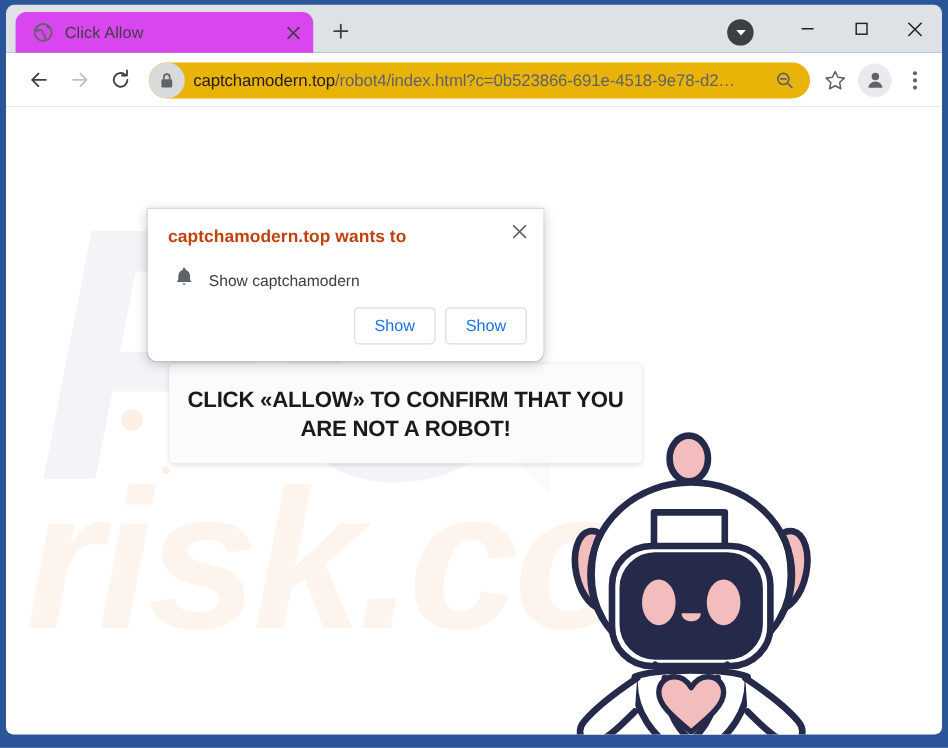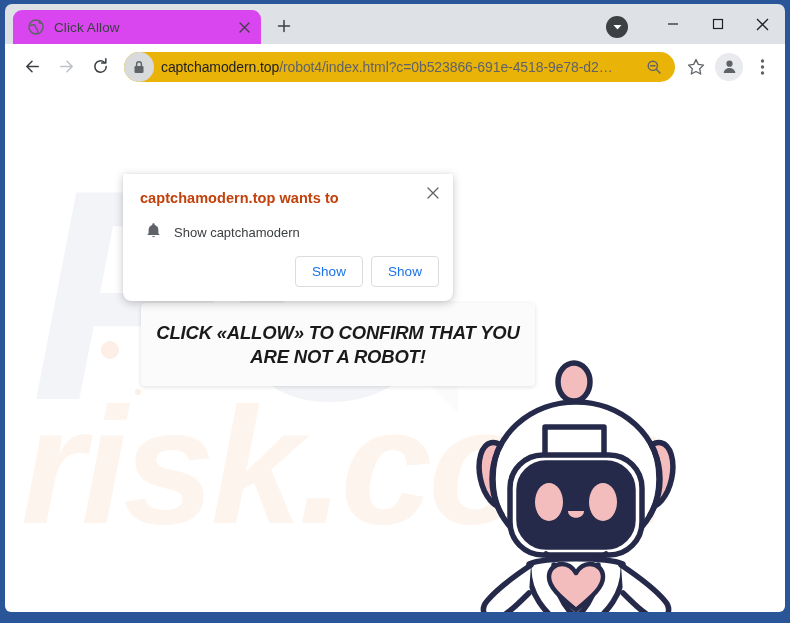--- a/index.html
+++ b/index.html
@@ -209,21 +209,20 @@
     position: absolute;
     left: 136px; top: 214px;
     width: 394px; height: 83px;
     background: #fbfbfc;
     border-radius: 4px;
     box-shadow: 0 1px 4px rgba(0,0,0,0.13);
     display: flex;
     align-items: center;
     justify-content: center;
     padding: 12px 14px;
-    font-style: italic;
   }
 
   .bubble-text {
     font-size: 18.5px;
     font-weight: bold;
     color: #1a1a1a;
     text-align: center;
     line-height: 1.28;
     letter-spacing: -0.2px;
   }

